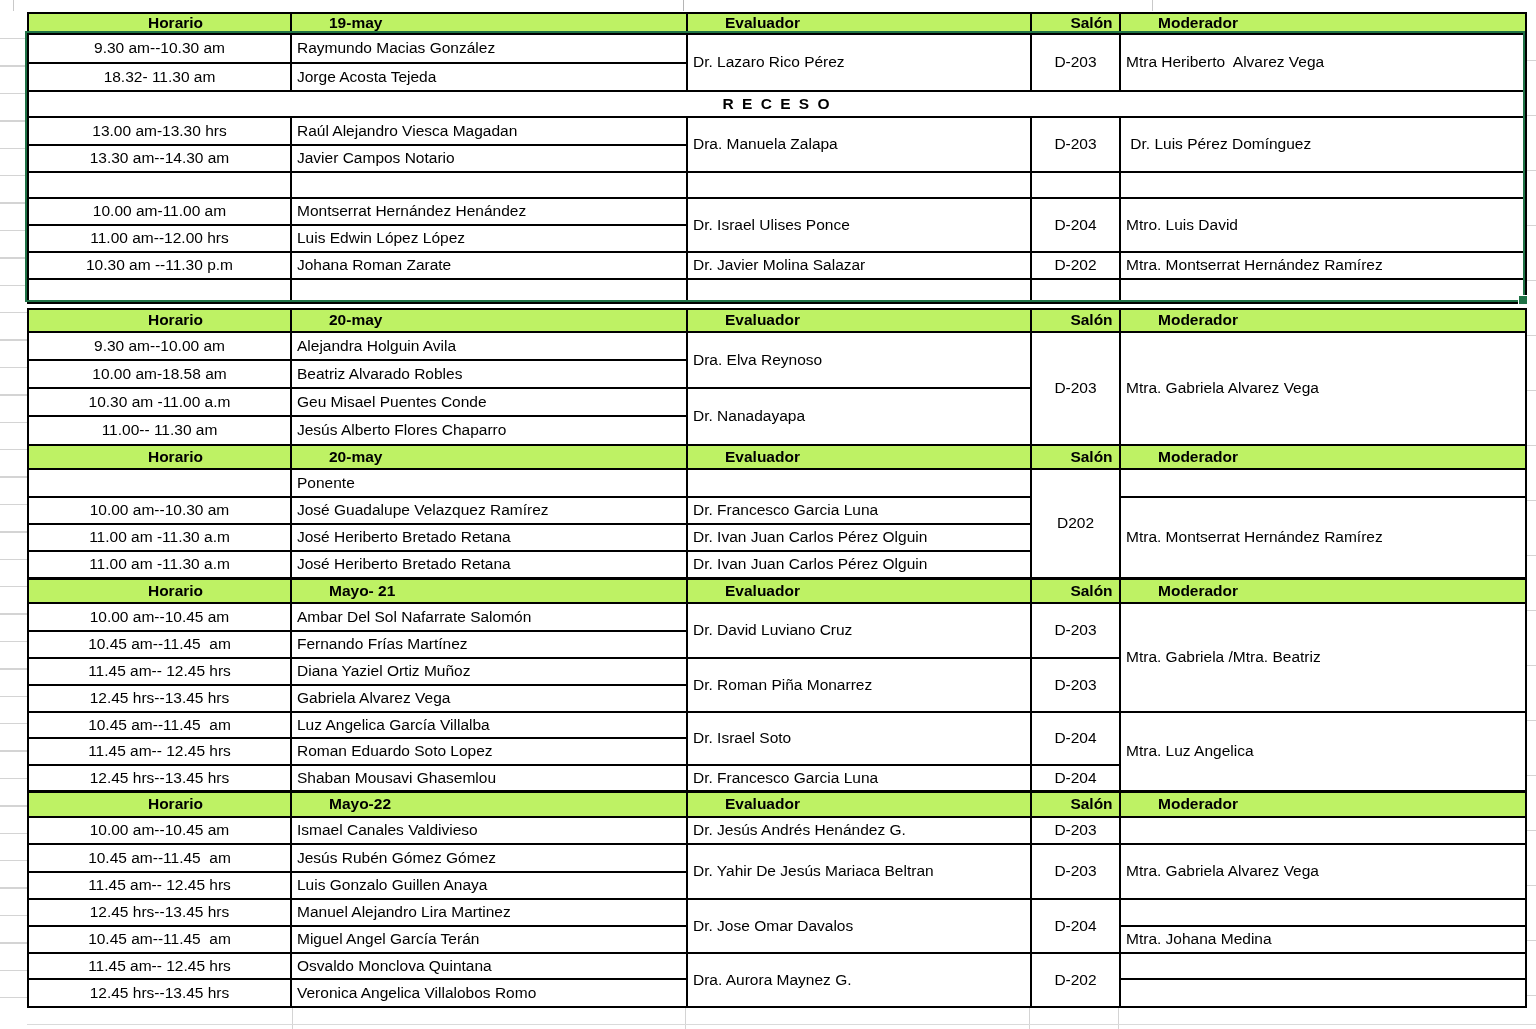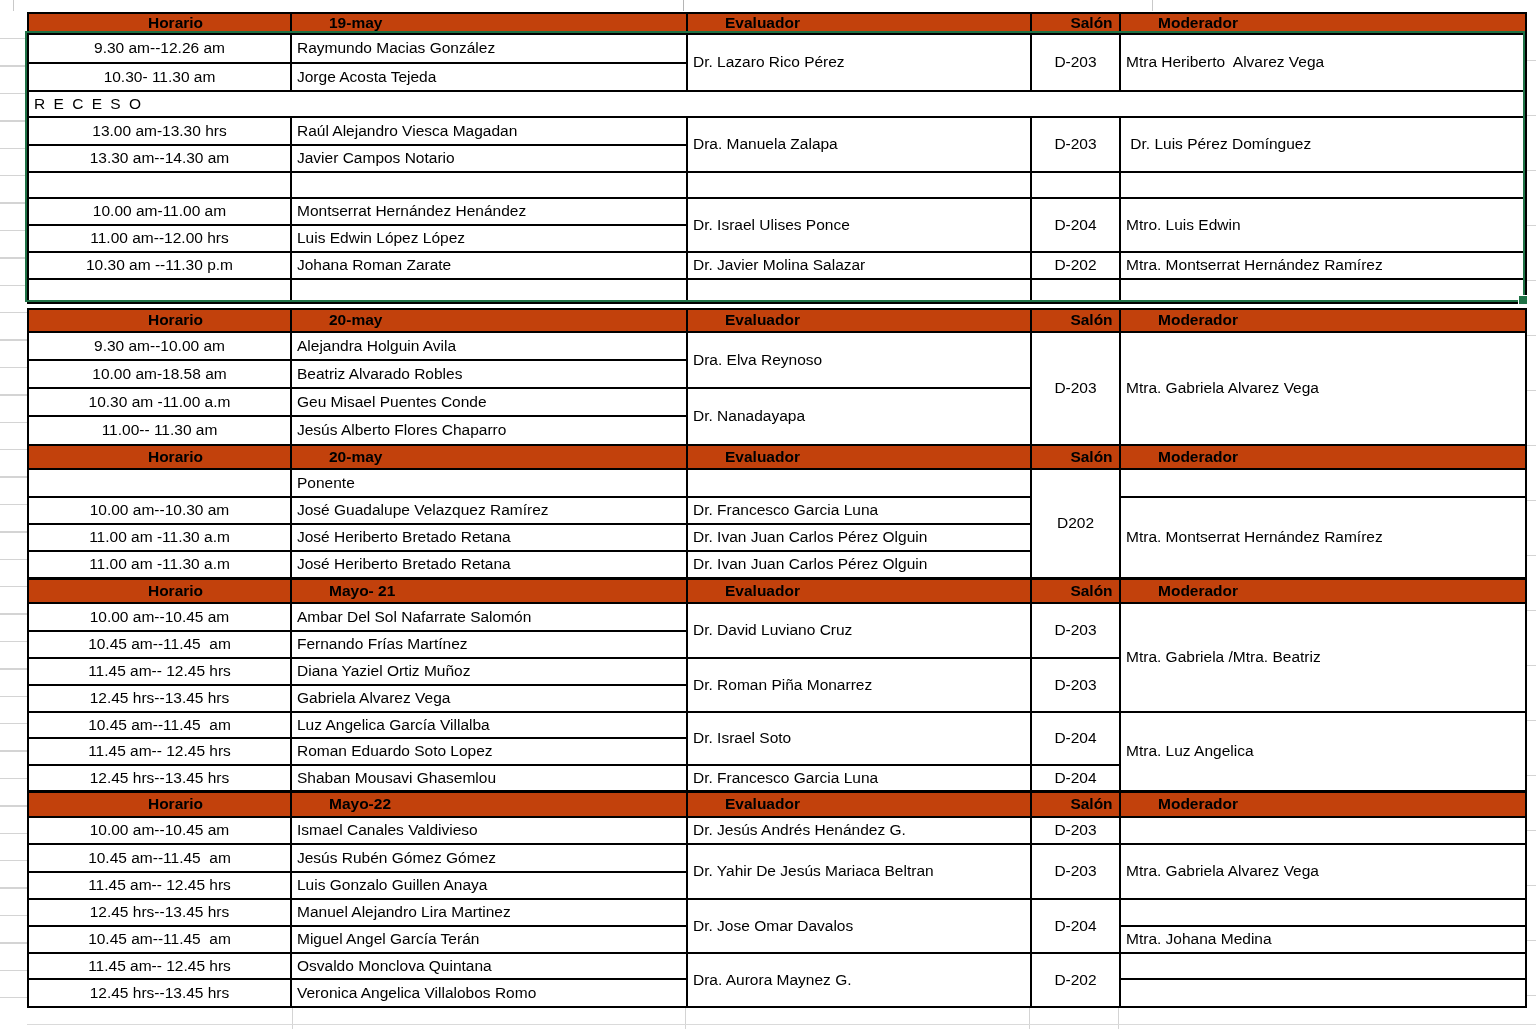--- a/index.html
+++ b/index.html
@@ -3,24 +3,24 @@
 <meta charset="utf-8">
 <style>
   html,body{margin:0;padding:0;background:#fff;}
   .screen{position:relative;width:1536px;height:1029px;background:#ffffff;overflow:hidden;
           font-family:"Liberation Sans","DejaVu Sans",sans-serif;color:#000;}
   table.sched{border-collapse:collapse;table-layout:fixed;position:absolute;left:27px;}
   table.sched td{border:2px solid #000;font-size:15.5px;line-height:1.05;vertical-align:middle;
                  overflow:hidden;white-space:pre;padding:0 5px;background:#fff;}
   td.c{text-align:center;padding:0 2px;}
   td.l{text-align:left;}
-  tr.hd td{background:#c2410c;font-weight:bold;padding-left:37px;}
+  tr.hd td{background:#bef264;font-weight:bold;padding-left:37px;}
   td.sel{background:#d0d0d0;}
   td.active{background:#ffffff;}
-  td.receso{background:#8c8c8c;font-weight:normal;text-align:left;letter-spacing:2px;}
+  td.receso{background:#8c8c8c;font-weight:bold;text-align:center;letter-spacing:2px;}
   .strip{position:absolute;pointer-events:none;}
   .sel-border{position:absolute;left:25px;top:31px;width:1500px;height:271px;box-sizing:border-box;
               border:2px solid #1f7246;pointer-events:none;}
   .fill-handle{position:absolute;right:-5px;bottom:-5px;width:8px;height:8px;background:#1f7246;
                border:1px solid #fff;}
 </style>
 </head>
 <body>
 
 <div class="screen">
@@ -46,28 +46,28 @@
       </colgroup>
     <tbody>
         <tr class="hd" style="height:21px;">
       <td class="c">Horario</td>
       <td class="l">19-may</td>
       <td class="l">Evaluador</td>
       <td class="c">Salón</td>
       <td class="l">Moderador</td>
     </tr>
     <tr style="height:29px;">
-      <td class="c active">9.30 am--12.26 am</td>
+      <td class="c active">9.30 am--10.30 am</td>
       <td class="l sel">Raymundo Macias González</td>
       <td class="l sel" rowspan="2">Dr. Lazaro Rico Pérez</td>
       <td class="c sel" rowspan="2">D-203</td>
       <td class="l sel" rowspan="2">Mtra Heriberto  Alvarez Vega</td>
     </tr>
     <tr style="height:28px;">
-      <td class="c sel">10.30- 11.30 am</td>
+      <td class="c sel">18.32- 11.30 am</td>
       <td class="l sel">Jorge Acosta Tejeda</td>
     </tr>
     <tr style="height:26px;">
       <td class="receso" colspan="5">R E C E S O</td>
     </tr>
     <tr style="height:28px;margin-top:36px;">
       <td class="c sel">13.00 am-13.30 hrs</td>
       <td class="l sel">Raúl Alejandro Viesca Magadan</td>
       <td class="l sel" rowspan="2">Dra. Manuela Zalapa</td>
       <td class="c sel" rowspan="2">D-203</td>
@@ -82,21 +82,21 @@
       <td class="sel"></td>
       <td class="sel"></td>
       <td class="sel"></td>
       <td class="sel"></td>
     </tr>
     <tr style="height:27px;">
       <td class="c sel">10.00 am-11.00 am</td>
       <td class="l sel">Montserrat Hernández Henández</td>
       <td class="l sel" rowspan="2">Dr. Israel Ulises Ponce</td>
       <td class="c sel" rowspan="2">D-204</td>
-      <td class="l sel" rowspan="2">Mtro. Luis Edwin</td>
+      <td class="l sel" rowspan="2">Mtro. Luis David</td>
     </tr>
     <tr style="height:27px;">
       <td class="c sel">11.00 am--12.00 hrs</td>
       <td class="l sel">Luis Edwin López López</td>
     </tr>
     <tr style="height:27px;">
       <td class="c sel">10.30 am --11.30 p.m</td>
       <td class="l sel">Johana Roman Zarate</td>
       <td class="l sel">Dr. Javier Molina Salazar</td>
       <td class="c sel">D-202</td>

